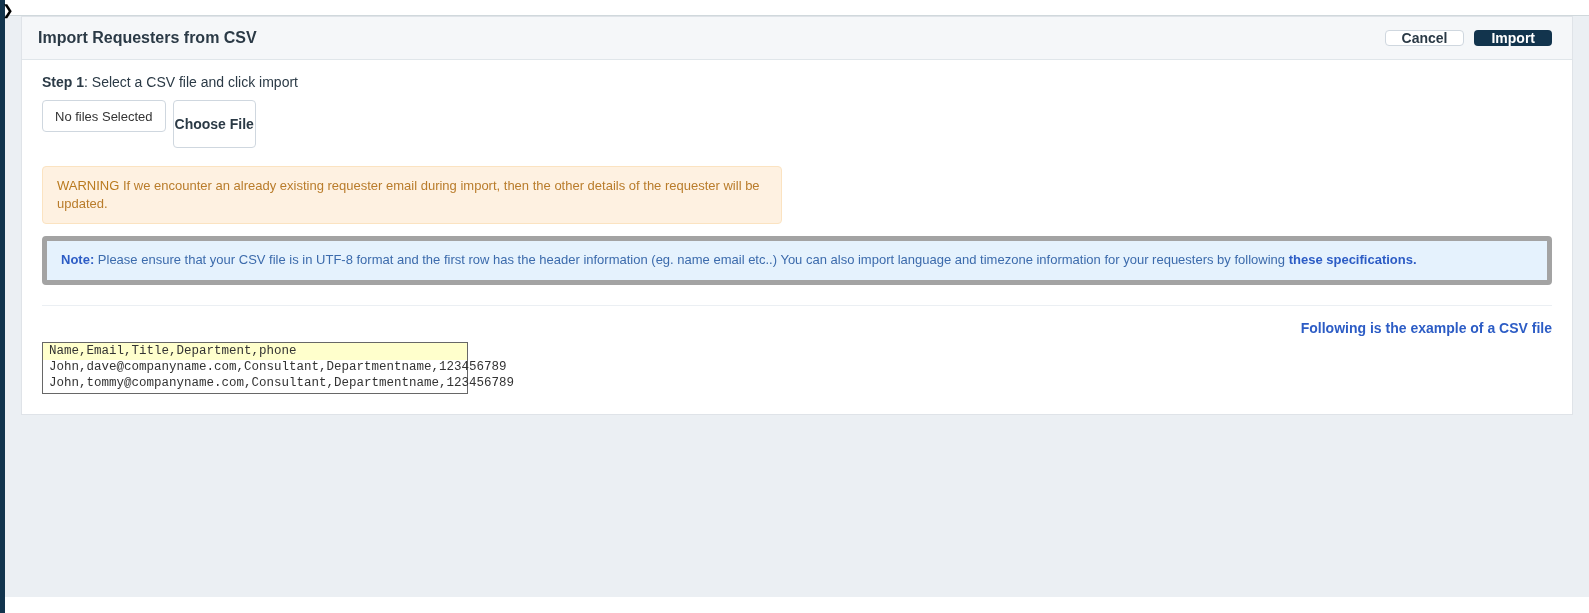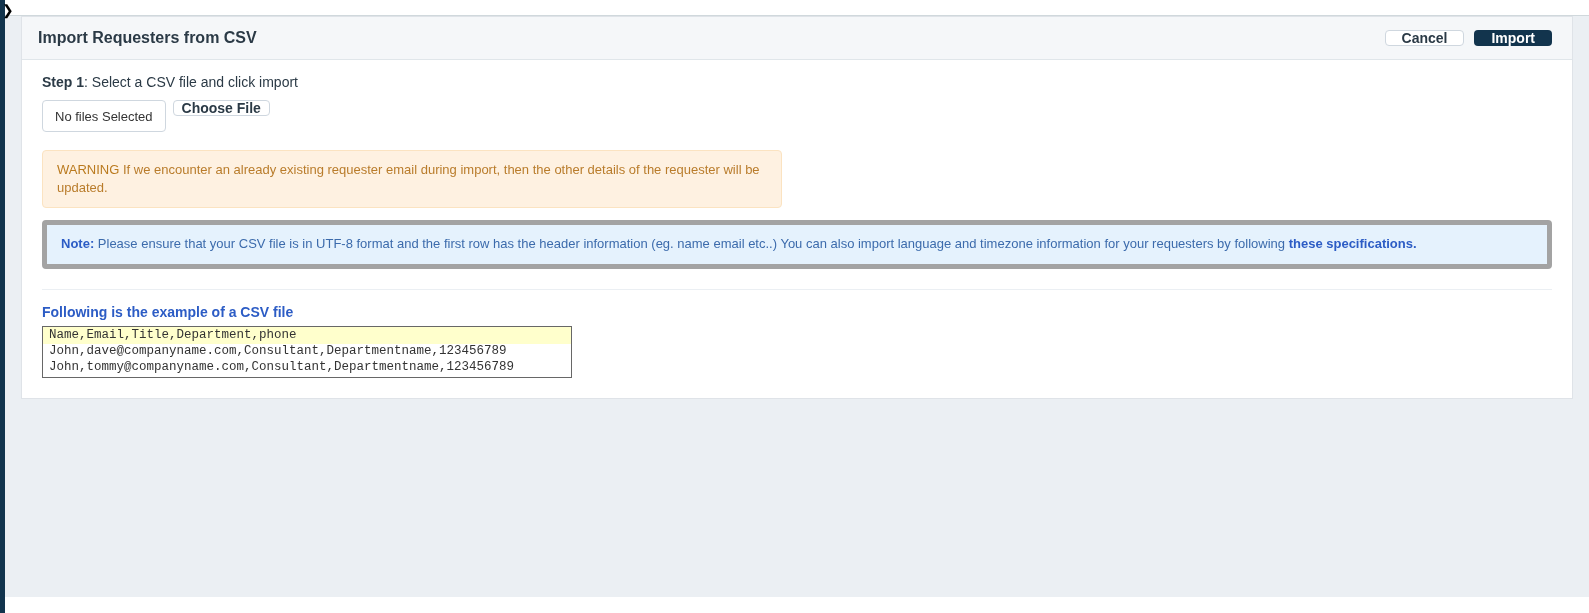--- a/index.html
+++ b/index.html
@@ -103,29 +103,29 @@
     border-radius: 4px;
     background: #fff;
     font-size: 13px;
     color: #333;
     margin-right: 7px;
     height: 32px;
   }
   .file-choose {
     display: inline-flex;
     align-items: center;
-    padding: 6px 8px;
+    padding: 6px 1px;
     border: 1px solid #cfd7df;
     border-radius: 4px;
     background: #fff;
     font-size: 14px;
     font-weight: 600;
     color: #2b3a46;
     cursor: pointer;
-    height: 16px;
+    height: 48px;
   }
   .alert {
     border-radius: 4px;
     padding: 10px 14px;
     margin-bottom: 12px;
     font-size: 13px;
     line-height: 1.4;
   }
   .alert-warning {
     background: #fef1e1;
@@ -146,23 +146,24 @@
   hr.sep {
     border: none;
     border-top: 1px solid #ebeff3;
     margin: 20px 0 14px 0;
   }
   .example-heading {
     font-size: 14px;
     color: #2c5cc5;
     font-weight: 600;
     margin: 0 0 6px 0;
+    text-align: right;
   }
   .csv-box {
-    width: 530px;
+    width: 426px;
     border: 1px solid #676767;
     font-family: "Courier New", monospace;
     font-size: 12.5px;
     line-height: 1.25;
     background: #fff;
   }
   .csv-header {
     background: #ffffcc;
     padding: 1px 6px;
     white-space: pre;

